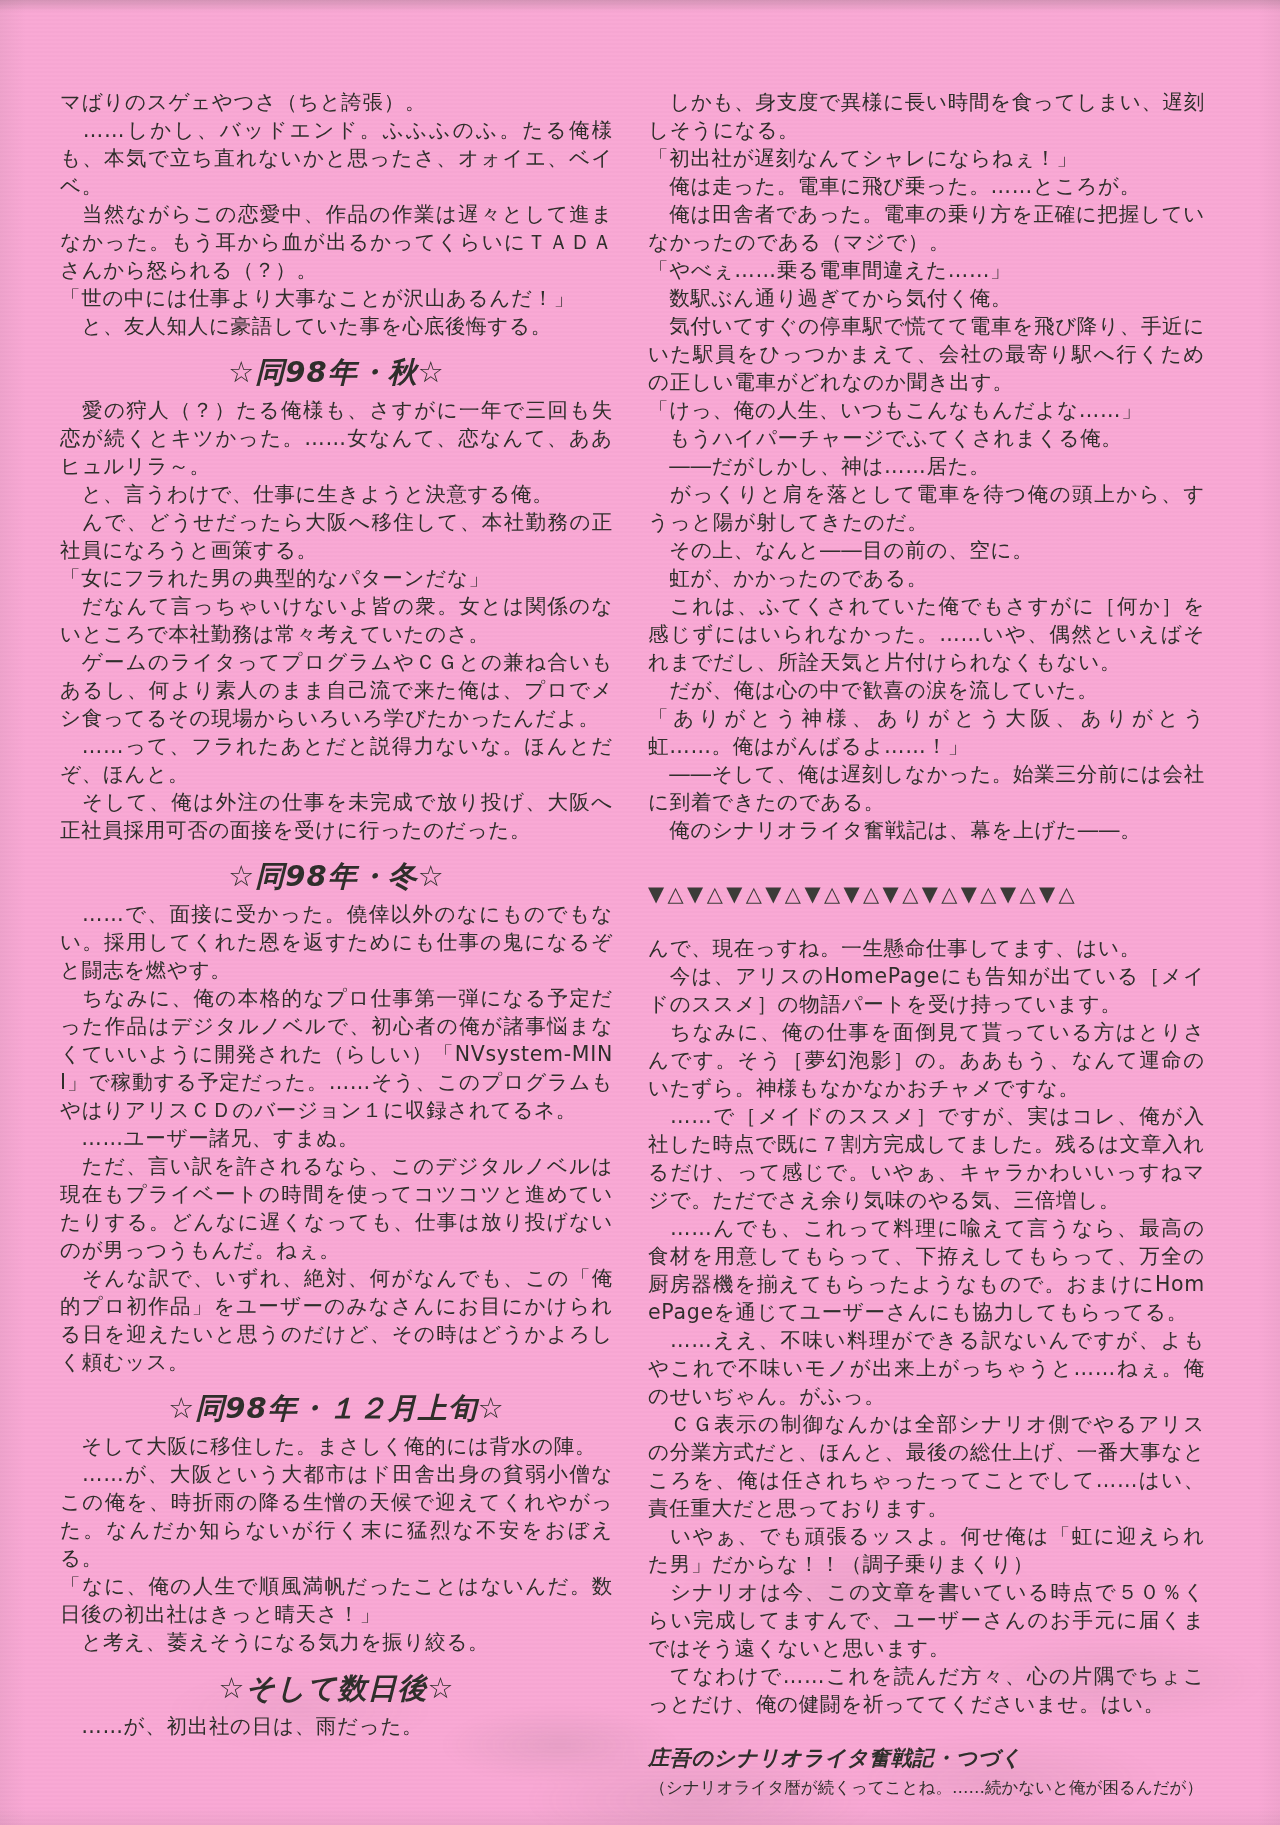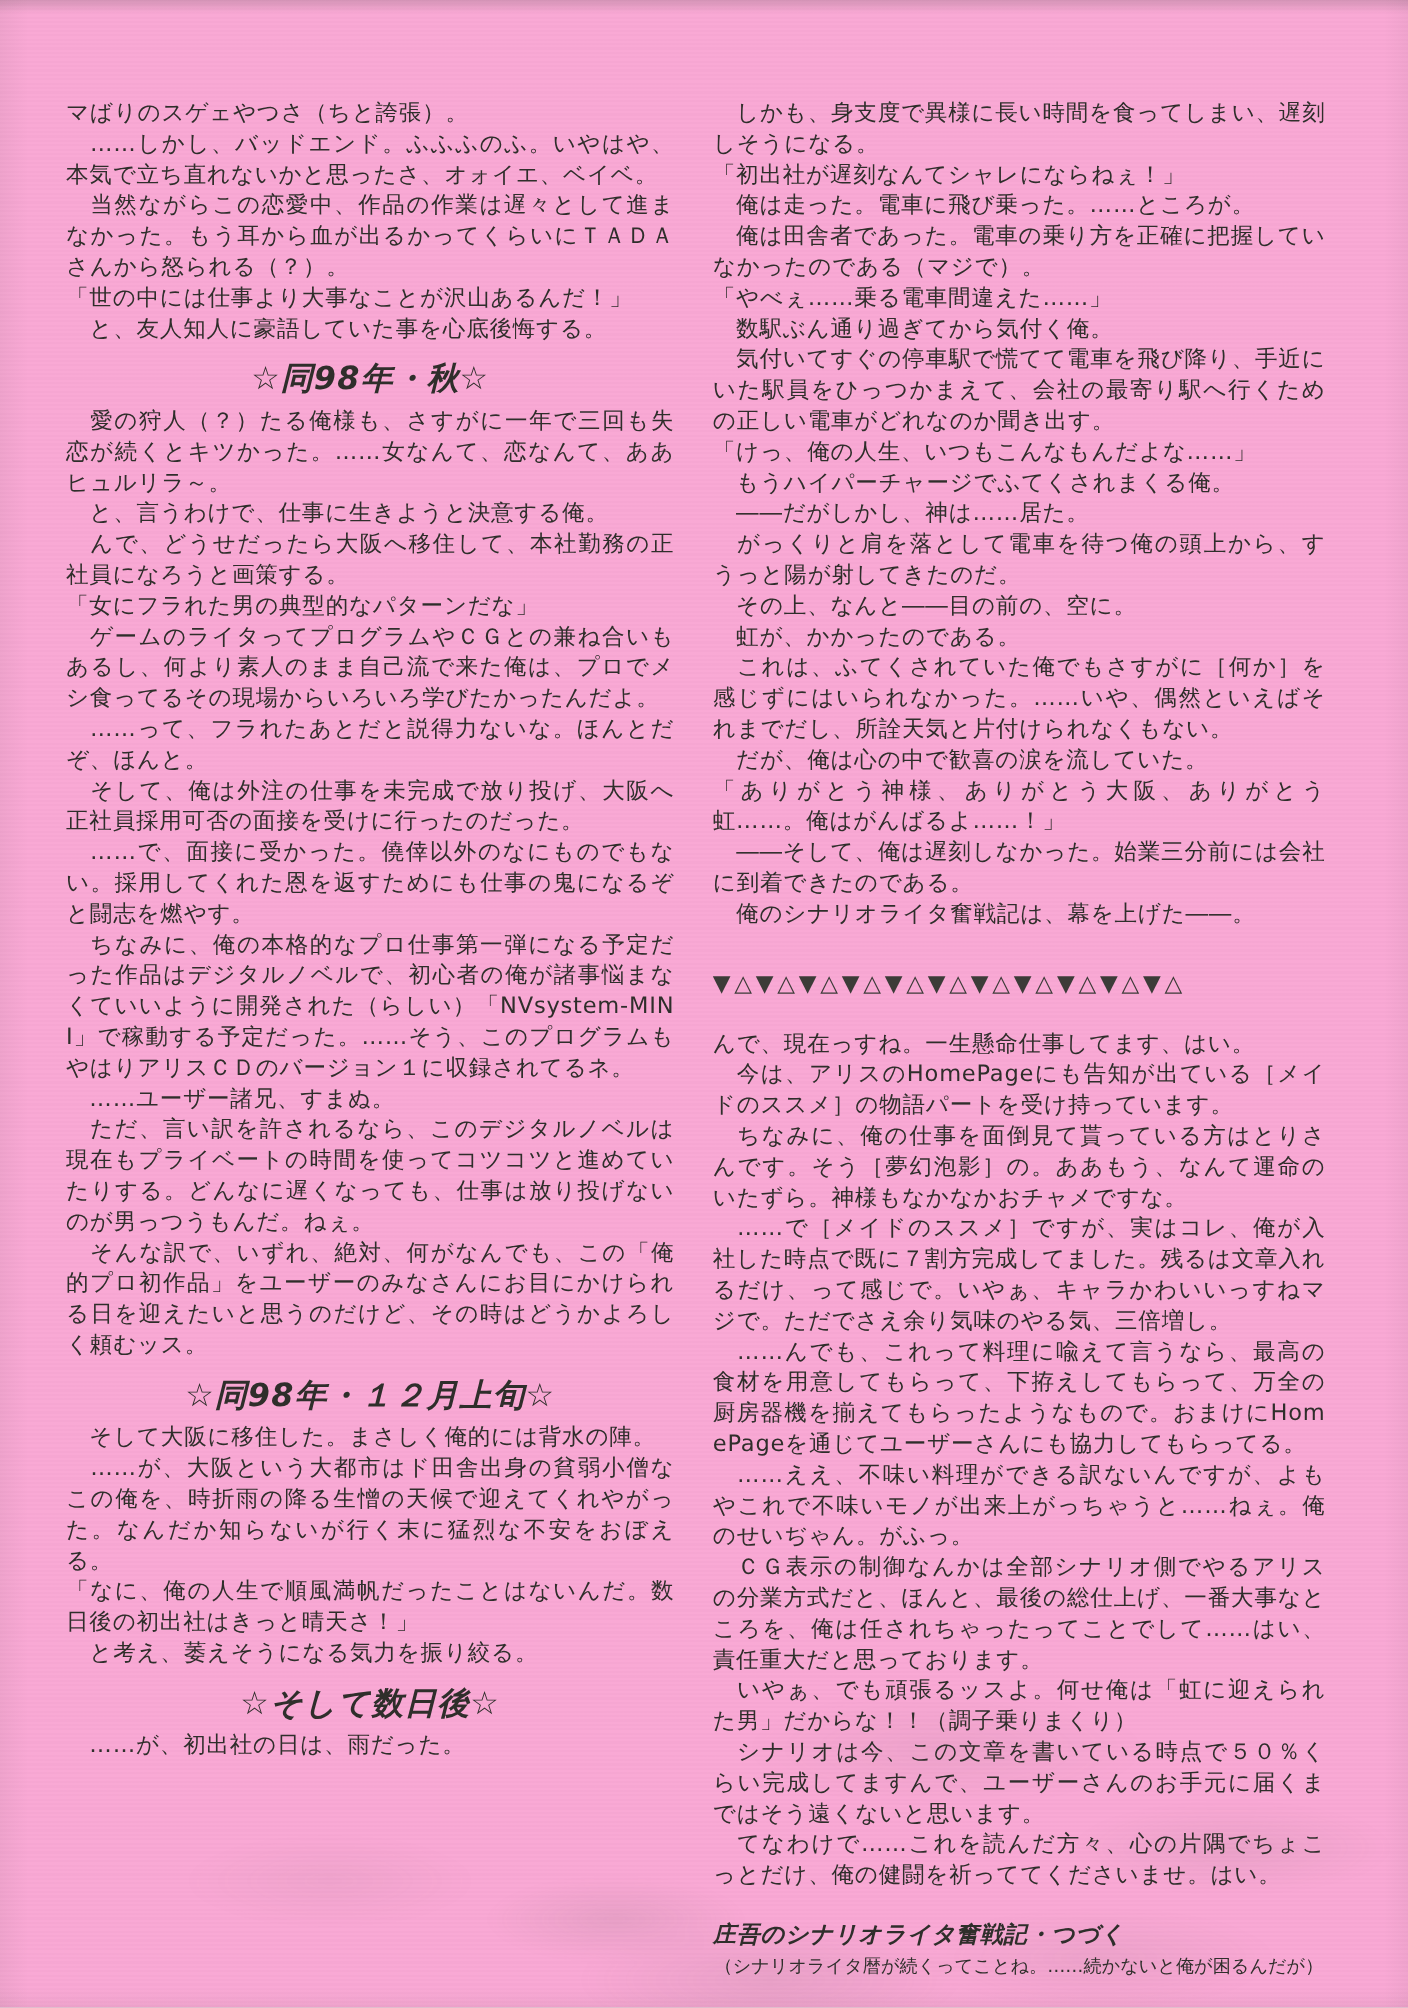--- a/index.html
+++ b/index.html
@@ -57,32 +57,34 @@
   }
 </style>
 </head>
 <body>
 
 <div class="page">
   <div class="texture"></div>
   <div class="bleed"></div>
   <div class="col col-left" id="col-left">
       <div class="blk p">マばりのスゲェやつさ（ちと誇張）。</div>
-      <div class="blk p">　……しかし、バッドエンド。ふふふのふ。いやはや、本気で立ち直れないかと思ったさ、オォイエ、ベイベ。</div>
+      <div class="blk p">　……しかし、バッドエンド。ふふふのふ。たる俺様も、本気で立ち直れないかと思ったさ、オォイエ、ベイベ。</div>
       <div class="blk p">　当然ながらこの恋愛中、作品の作業は遅々として進まなかった。もう耳から血が出るかってくらいにＴＡＤＡさんから怒られる（？）。</div>
       <div class="blk p">「世の中には仕事より大事なことが沢山あるんだ！」</div>
       <div class="blk p">　と、友人知人に豪語していた事を心底後悔する。</div>
       <div class="blk h">☆同98年・秋☆</div>
       <div class="blk p">　愛の狩人（？）たる俺様も、さすがに一年で三回も失恋が続くとキツかった。……女なんて、恋なんて、ああヒュルリラ～。</div>
       <div class="blk p">　と、言うわけで、仕事に生きようと決意する俺。</div>
       <div class="blk p">　んで、どうせだったら大阪へ移住して、本社勤務の正社員になろうと画策する。</div>
       <div class="blk p">「女にフラれた男の典型的なパターンだな」</div>
+      <div class="blk p">　だなんて言っちゃいけないよ皆の衆。女とは関係のないところで本社勤務は常々考えていたのさ。</div>
       <div class="blk p">　ゲームのライタってプログラムやＣＧとの兼ね合いもあるし、何より素人のまま自己流で来た俺は、プロでメシ食ってるその現場からいろいろ学びたかったんだよ。</div>
       <div class="blk p">　……って、フラれたあとだと説得力ないな。ほんとだぞ、ほんと。</div>
       <div class="blk p">　そして、俺は外注の仕事を未完成で放り投げ、大阪へ正社員採用可否の面接を受けに行ったのだった。</div>
+      <div class="blk h">☆同98年・冬☆</div>
       <div class="blk p">　……で、面接に受かった。僥倖以外のなにものでもない。採用してくれた恩を返すためにも仕事の鬼になるぞと闘志を燃やす。</div>
       <div class="blk p">　ちなみに、俺の本格的なプロ仕事第一弾になる予定だった作品はデジタルノベルで、初心者の俺が諸事悩まなくていいように開発された（らしい）「NVsystem-MINI」で稼動する予定だった。……そう、このプログラムもやはりアリスＣＤのバージョン１に収録されてるネ。</div>
       <div class="blk p">　……ユーザー諸兄、すまぬ。</div>
       <div class="blk p">　ただ、言い訳を許されるなら、このデジタルノベルは現在もプライベートの時間を使ってコツコツと進めていたりする。どんなに遅くなっても、仕事は放り投げないのが男っつうもんだ。ねぇ。</div>
       <div class="blk p">　そんな訳で、いずれ、絶対、何がなんでも、この「俺的プロ初作品」をユーザーのみなさんにお目にかけられる日を迎えたいと思うのだけど、その時はどうかよろしく頼むッス。</div>
       <div class="blk h">☆同98年・１２月上旬☆</div>
       <div class="blk p">　そして大阪に移住した。まさしく俺的には背水の陣。</div>
       <div class="blk p">　……が、大阪という大都市はド田舎出身の貧弱小僧なこの俺を、時折雨の降る生憎の天候で迎えてくれやがった。なんだか知らないが行く末に猛烈な不安をおぼえる。</div>
       <div class="blk p">「なに、俺の人生で順風満帆だったことはないんだ。数日後の初出社はきっと晴天さ！」</div>
       <div class="blk p">　と考え、萎えそうになる気力を振り絞る。</div>

